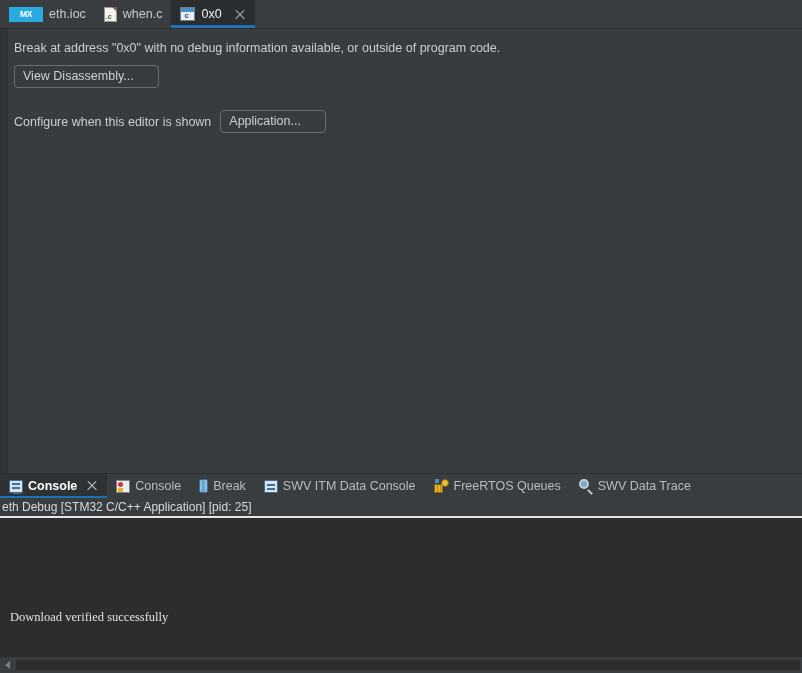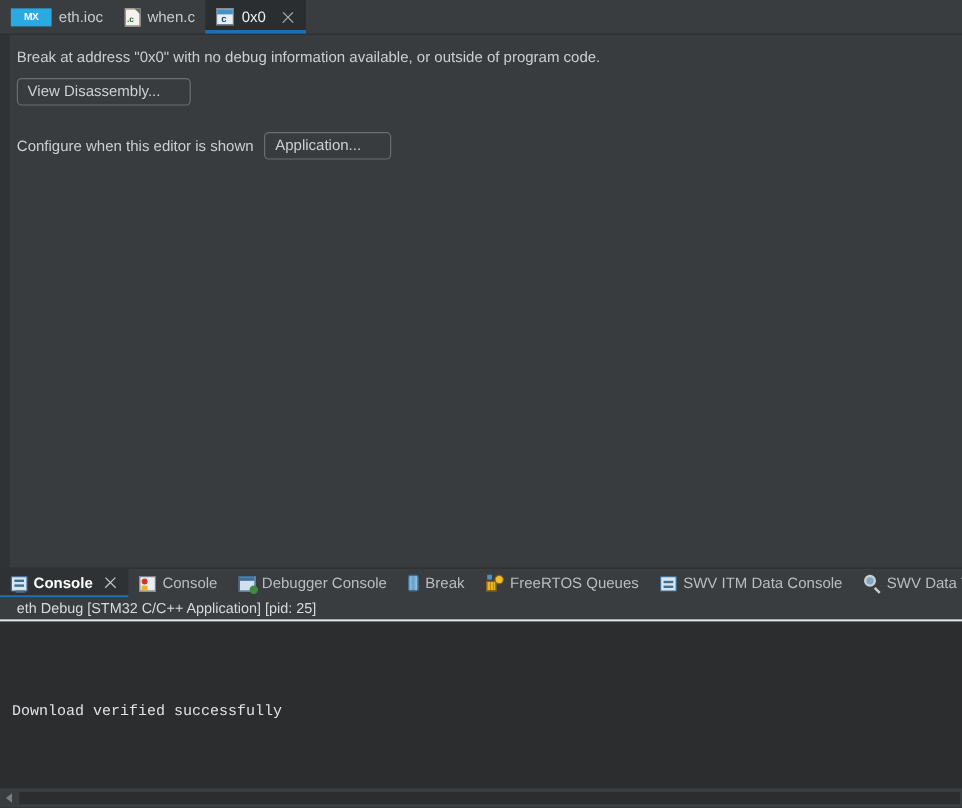--- a/index.html
+++ b/index.html
@@ -357,21 +357,21 @@
   }
 
   
   .console-status {
     height: 18px;
     flex: 0 0 18px;
     background: #3a3d3f;
     color: #d7dbde;
     font-size: 12px;
     line-height: 18px;
-    padding-left: 16px;
+    padding-left: 4px;
     overflow: hidden;
     white-space: nowrap;
     position: relative;
     text-indent: -2px;
   }
   .console-sep {
     height: 2px;
     flex: 0 0 2px;
     background: #e2e6e9;
   }
@@ -478,60 +478,56 @@
         <span class="ico ico-console"></span>
         <span>Console</span>
         <span class="closex2"></span>
       </div>
 
       <div class="vtab">
         <span class="ico ico-problems"></span>
         <span>Console</span>
       </div>
 
-      <div class="vtab">
-        <span class="ico ico-dbgconsole"></span>
-        <span>Debugger Console</span>
-      </div>
 
       <div class="vtab">
         <span class="ico ico-memory"></span>
         <span>Break</span>
+      </div>
+
+      <div class="vtab">
+        <span class="ico ico-swvitm"></span>
+        <span>SWV ITM Data Console</span>
       </div>
 
       <div class="vtab">
         <span class="ico ico-freertos">
           <span class="bars"></span>
             <span class="gear"></span>
             <span class="dot"></span>
         </span>
         <span>FreeRTOS Queues</span>
       </div>
 
       <div class="vtab">
-        <span class="ico ico-swvitm"></span>
-        <span>SWV ITM Data Console</span>
-      </div>
-
-      <div class="vtab">
         <span class="ico ico-swvtrace">
           <span class="lens"></span>
             <span class="hand"></span>
         </span>
         <span>SWV Data Trace</span>
       </div>
 
     </div>
 
     <div class="console-status">eth Debug [STM32 C/C++ Application]  [pid: 25]</div>
 
     <div class="console-sep"></div>
 
     <div class="console-out">
-      <div class="console-line" style="top:67px;">Download verified successfully</div>
+      <div class="console-line" style="top:91px;font-family:Liberation Serif, serif;">Download verified successfully</div>
     </div>
 
     <div class="hscroll">
       <span class="hscroll-arrow"></span>
       <span class="hscroll-track"></span>
     </div>
 
   </div>
 </div>
 

